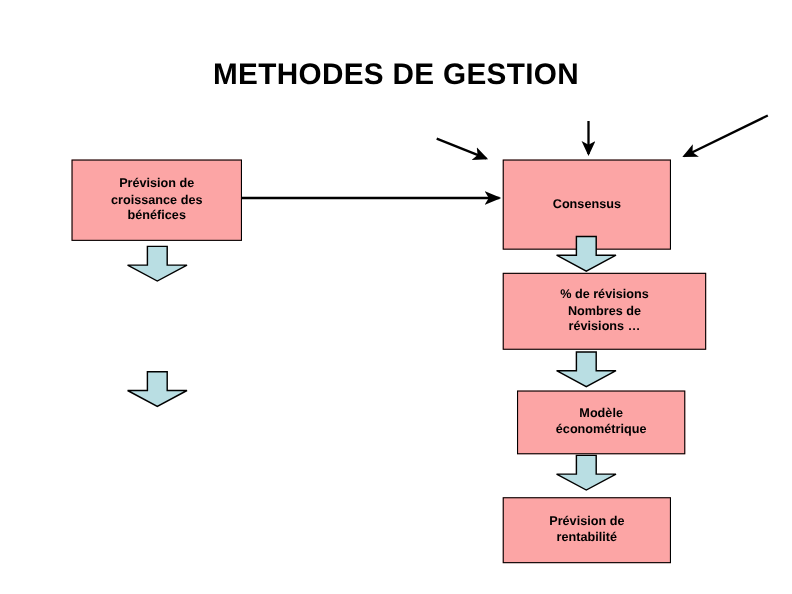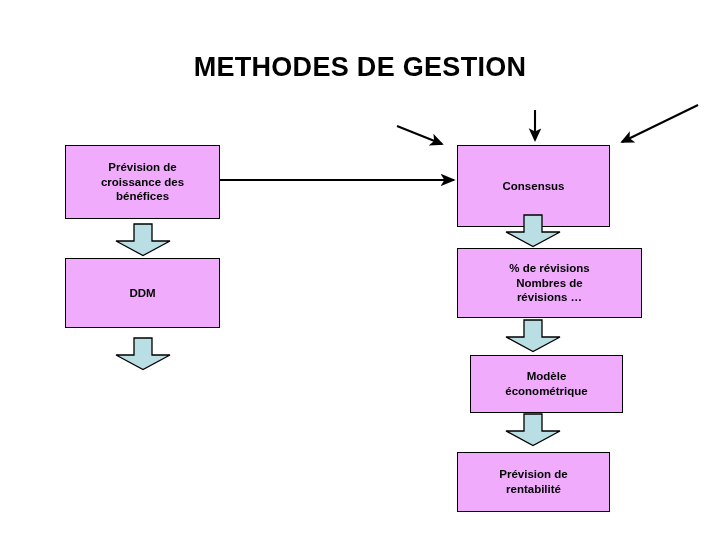--- a/index.html
+++ b/index.html
@@ -29,21 +29,21 @@
     width: 720px;
     text-align: center;
     font-size: 27px;
     font-weight: bold;
     letter-spacing: 0.3px;
     color: #000000;
   }
   .node {
     position: absolute;
     box-sizing: border-box;
-    background: #f0abfc;
+    background: #fca5a5;
     border: 1.3px solid #000000;
     display: flex;
     align-items: center;
     justify-content: center;
     text-align: center;
     font-size: 11.5px;
     font-weight: bold;
     line-height: 1.28;
     color: #000000;
     padding: 18px 4px;
@@ -95,23 +95,20 @@
   <div class="node" style="left:65px; top:145px; width:155px; height:74px;">
     <span>Prévision de
 croissance des
 bénéfices</span>
   </div>
 
   <svg class="blockarrow" style="left:113px; top:224px; width:60px; height:32px;" viewBox="0 0 60 32">
     <path d="M21,0 L39,0 L39,17 L57,17 L30,31.5 L3,17 L21,17 z" fill="#b9dee3" stroke="#000000" stroke-width="1.3" stroke-linejoin="miter"></path>
   </svg>
 
-  <div class="node" style="left:65px; top:258px; width:155px; height:70px;">
-    <span>DDM</span>
-  </div>
 
   <svg class="blockarrow" style="left:113px; top:338px; width:60px; height:32px;" viewBox="0 0 60 32">
     <path d="M21,0 L39,0 L39,17 L57,17 L30,31.5 L3,17 L21,17 z" fill="#b9dee3" stroke="#000000" stroke-width="1.3" stroke-linejoin="miter"></path>
   </svg>
 
 
   <svg class="linearrow" style="left:218px; top:170px; width:244px; height:20px;" viewBox="0 0 244 20">
     <defs>
       <marker id="ah-thin-4" markerWidth="8" markerHeight="8" refX="6.4" refY="3" orient="auto">
         <path d="M0,0 L7.2,3 L0,6 L1.8,3 z" fill="#000000"></path>

